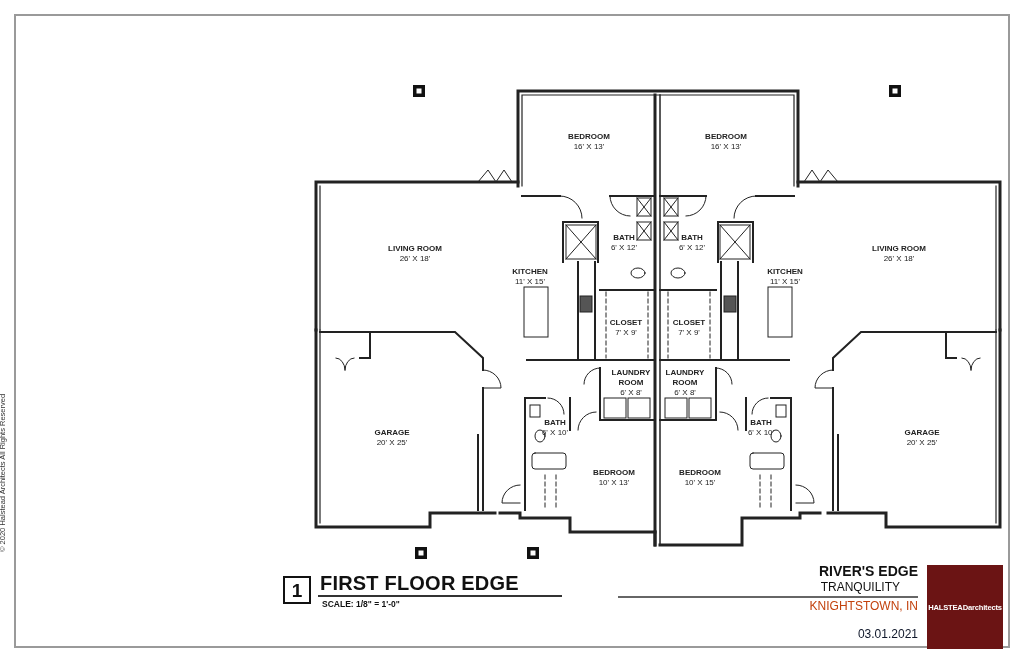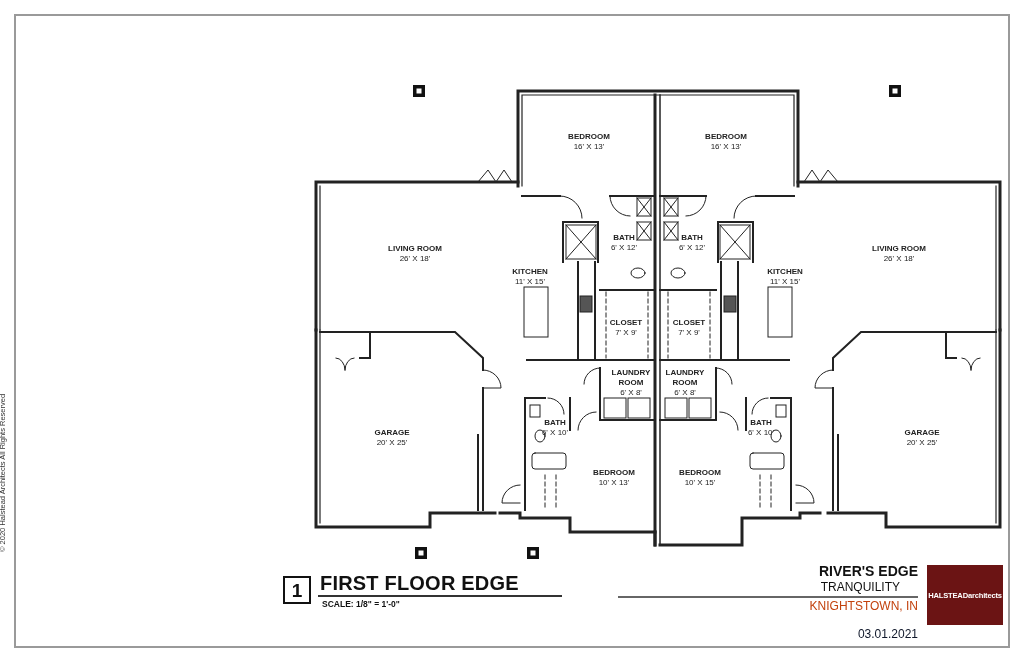--- a/index.html
+++ b/index.html
@@ -12,21 +12,21 @@
   .room-dim { font-family:"Liberation Sans", sans-serif; font-size:8px; fill:#222; text-anchor:middle; }
   .plan-num { position:absolute; left:283px; top:576px; width:28px; height:28px; border:2px solid #111; box-sizing:border-box; font-size:19px; font-weight:bold; text-align:center; line-height:25px; color:#111; }
   .plan-title { position:absolute; left:320px; top:572px; font-size:20px; font-weight:bold; color:#111; letter-spacing:0.2px; }
   .plan-rule { position:absolute; left:318px; top:595px; width:244px; height:2px; background:#333; }
   .plan-scale { position:absolute; left:322px; top:599px; font-size:8.5px; font-weight:bold; color:#111; }
   .proj-name { position:absolute; right:106px; top:563px; font-size:14px; font-weight:bold; color:#111; text-align:right; }
   .proj-sub { position:absolute; right:124px; top:580px; font-size:12px; color:#111; text-align:right; }
   .proj-rule { position:absolute; left:618px; top:596px; width:300px; height:1.5px; background:#666; }
   .proj-loc { position:absolute; right:106px; top:599px; font-size:12px; color:#c2410c; text-align:right; }
   .proj-date { position:absolute; right:106px; top:627px; font-size:12px; color:#0f172a; text-align:right; }
-  .logo { position:absolute; left:927px; top:565px; width:76px; height:60px; background:#6b1414; color:#fff; display:flex; align-items:center; justify-content:center; }
+  .logo { position:absolute; left:927px; top:565px; width:76px; height:84px; background:#6b1414; color:#fff; display:flex; align-items:center; justify-content:center; }
   .logo span { font-size:7.6px; font-weight:bold; letter-spacing:-0.2px; font-family:"Liberation Sans", sans-serif; }
 </style>
 </head>
 <body>
 
 <div class="sheet"></div>
 
 <div class="copyright">
     <span>© 2020 Halstead Architects  All Rights Reserved</span>
   </div>

